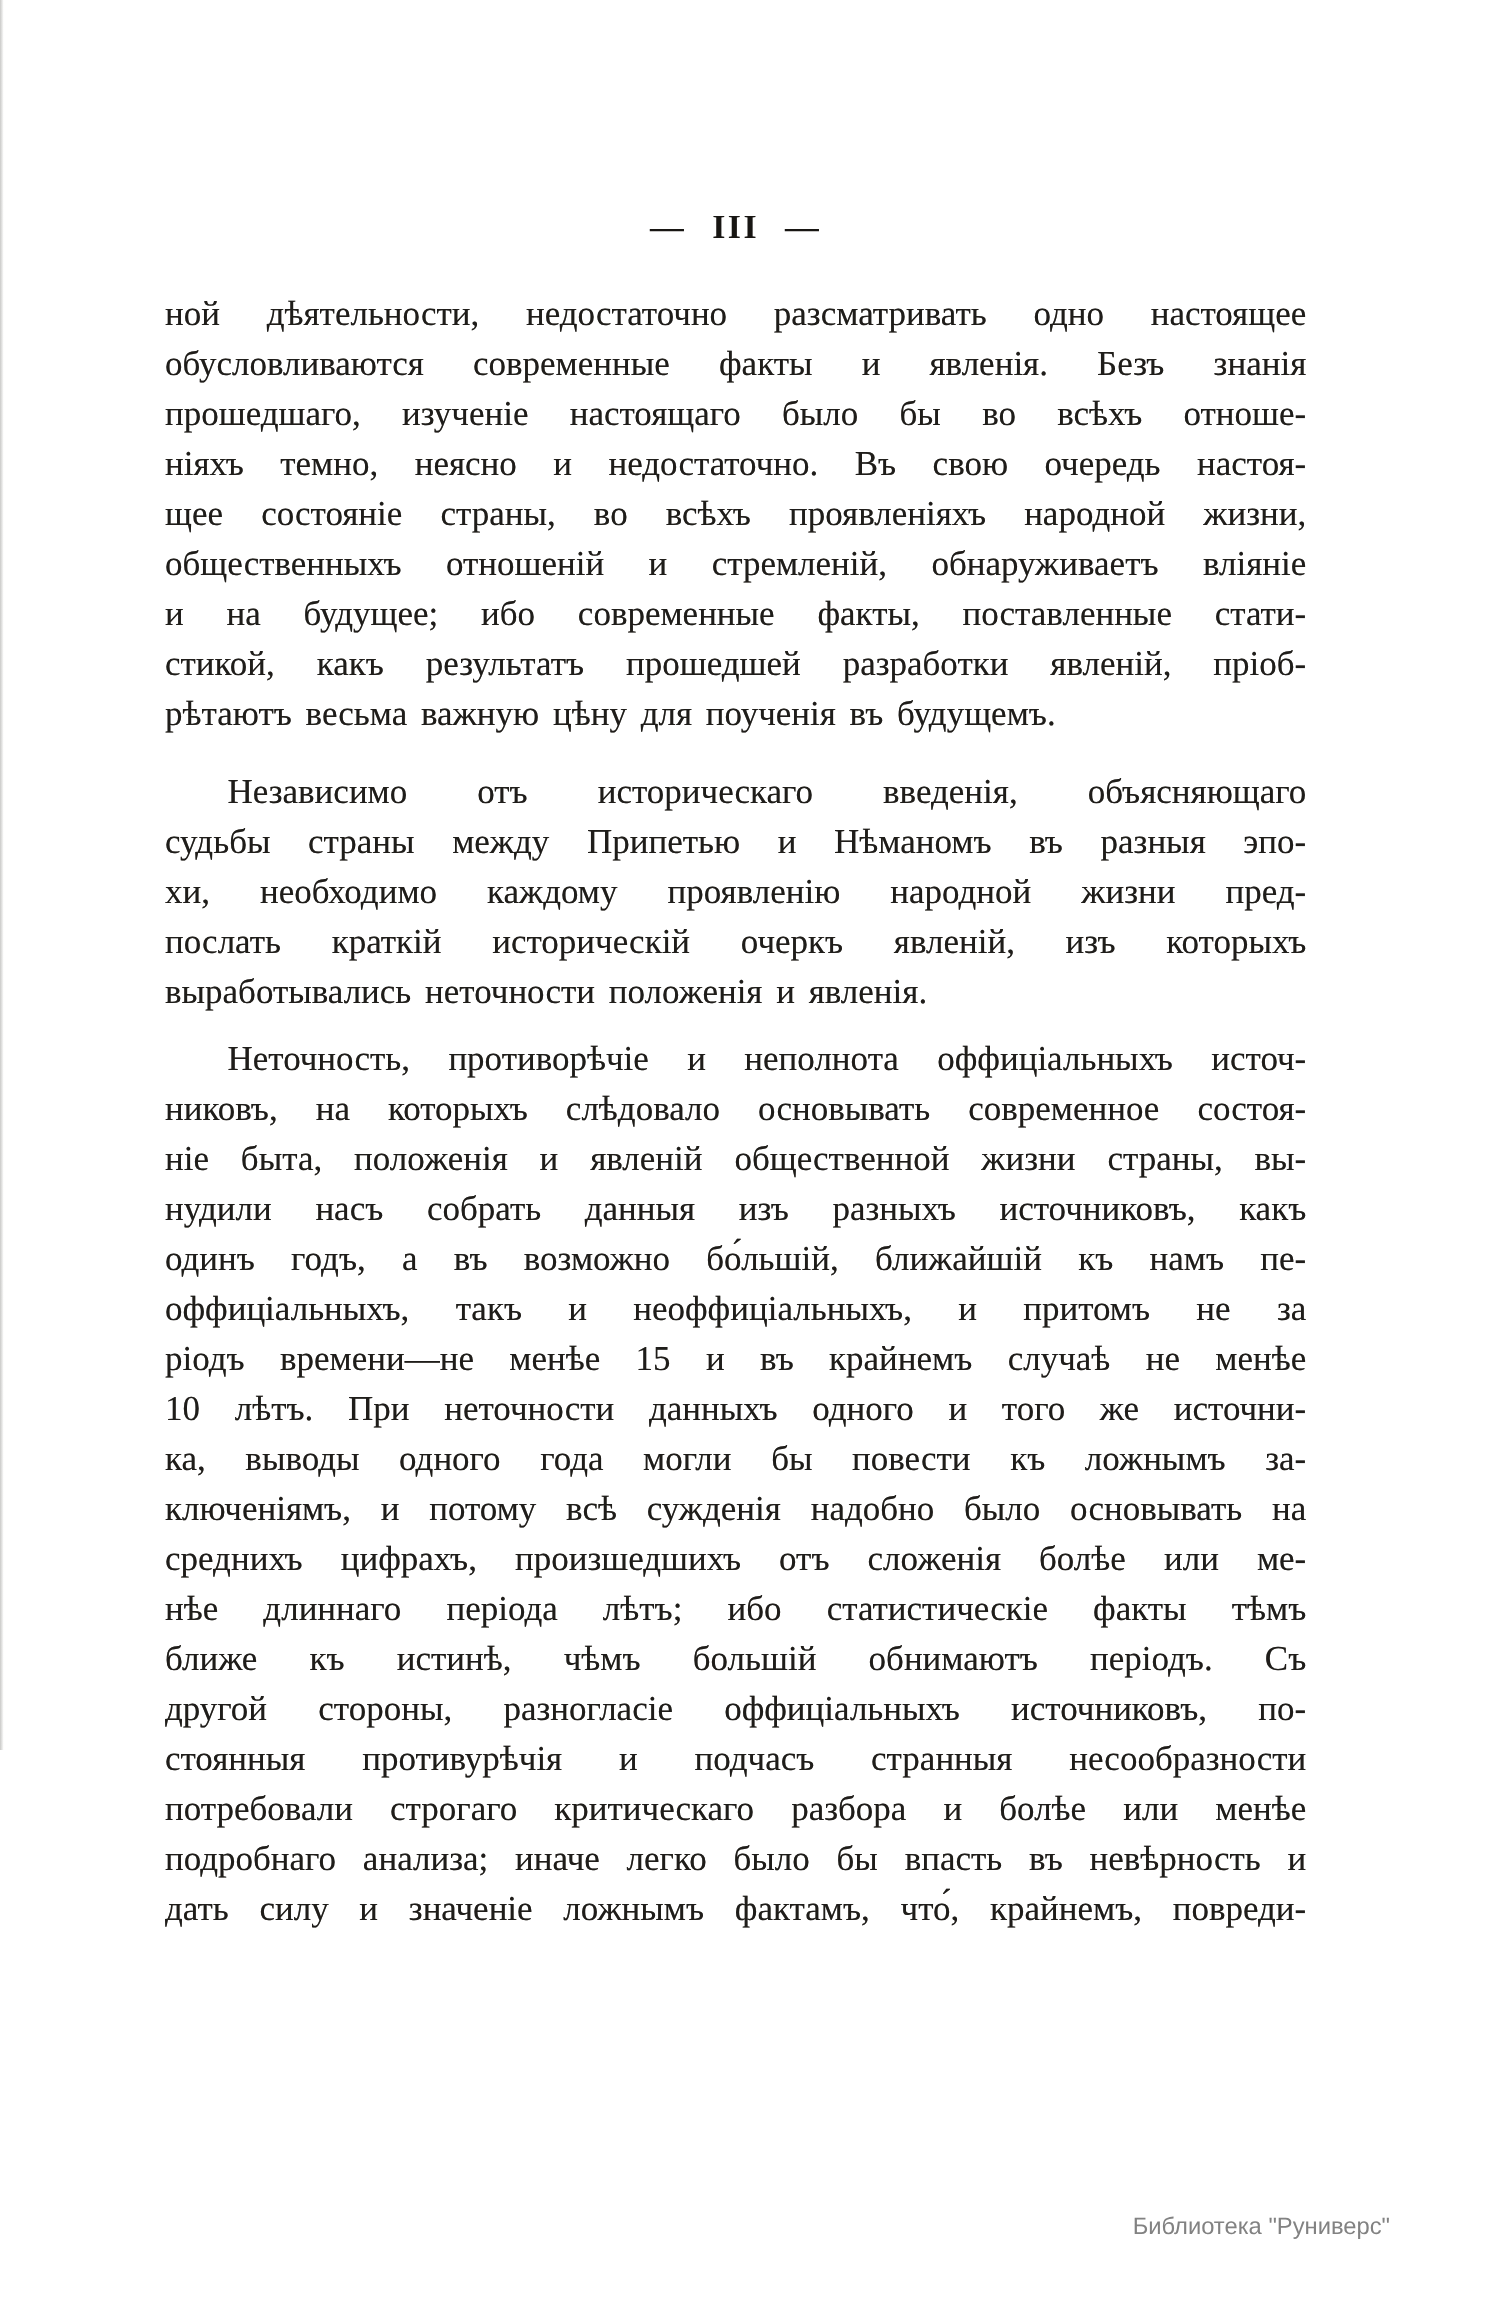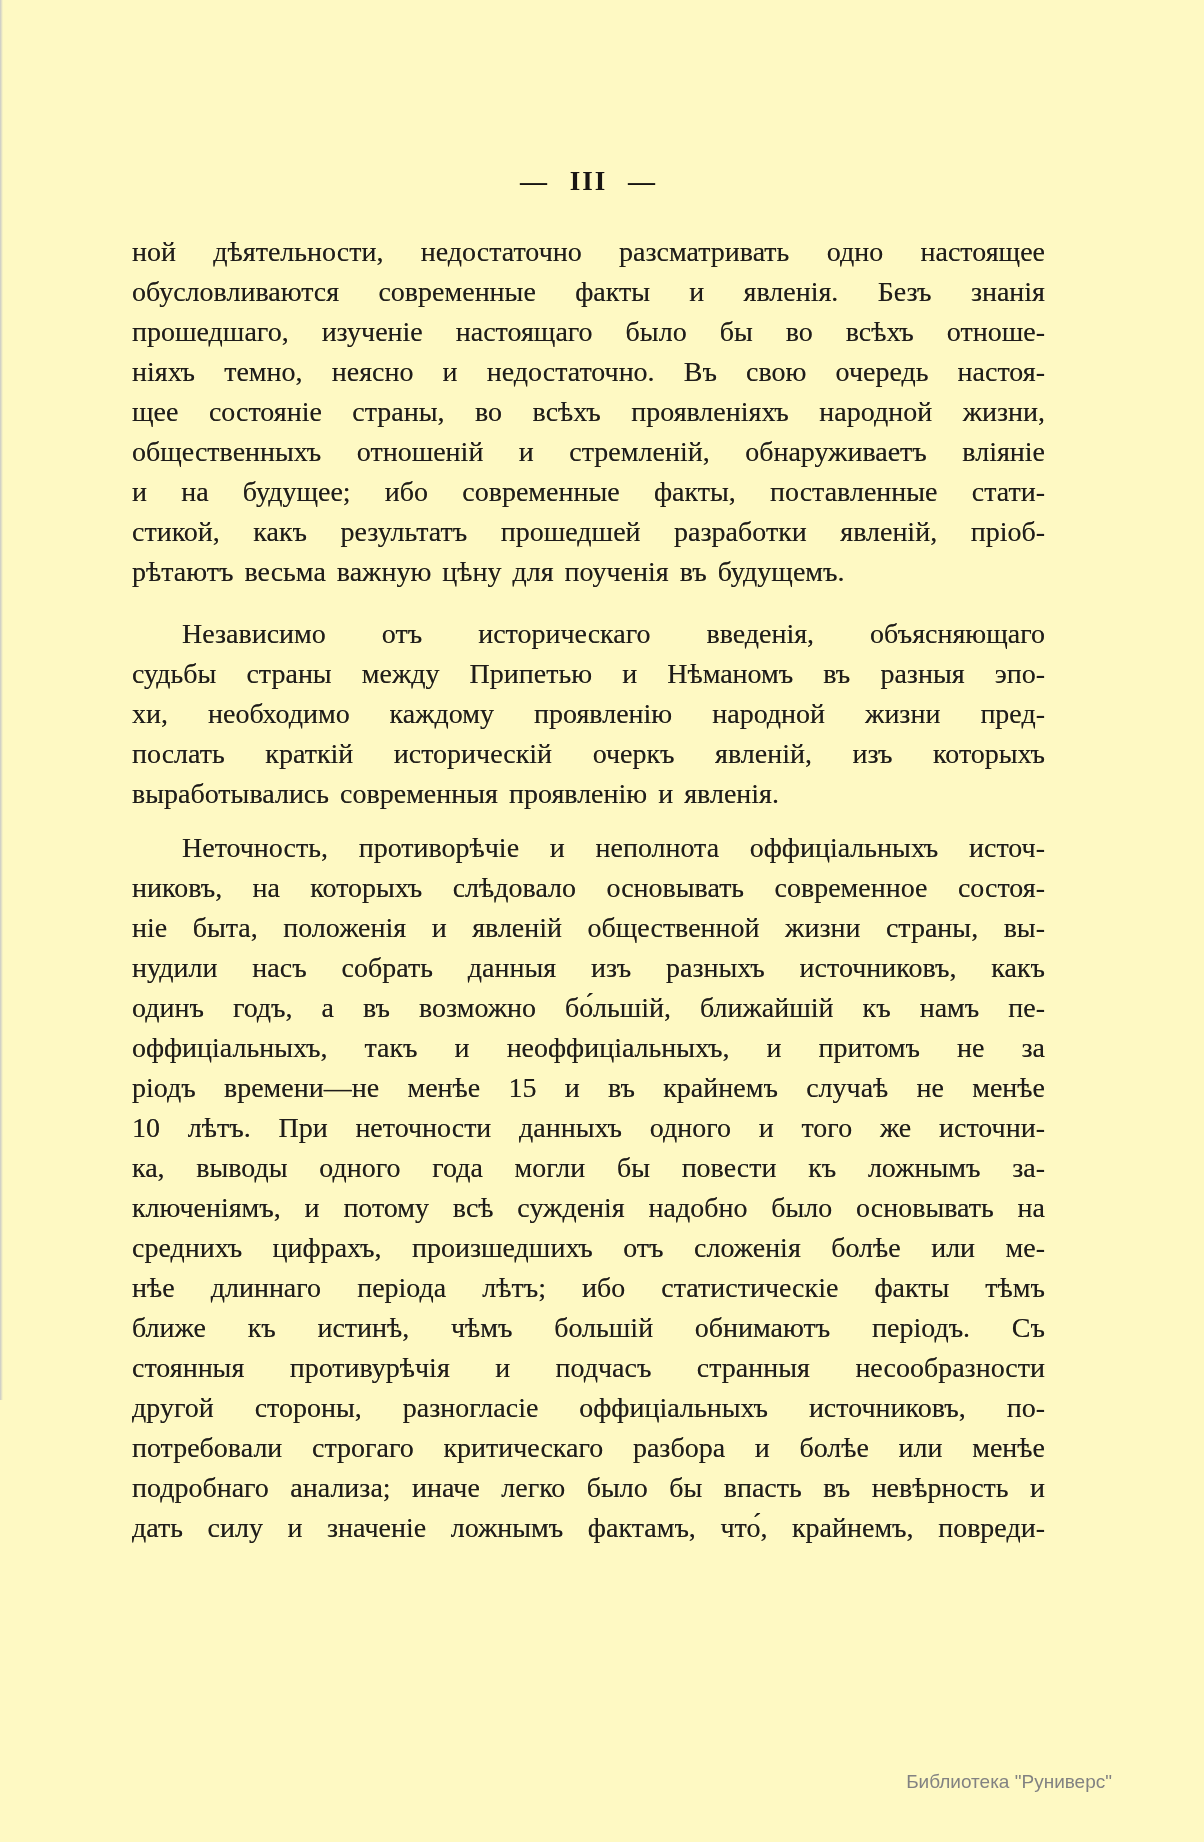--- a/index.html
+++ b/index.html
@@ -4,21 +4,21 @@
 <style>
   html, body {
     margin: 0;
     padding: 0;
     background: #e9e9e9;
   }
   .page {
     position: relative;
     width: 1204px;
     height: 1842px;
-    background: #fef9c3;
+    background: #ffffff;
     overflow: hidden;
     font-family: "Liberation Serif", "DejaVu Serif", serif;
     color: #1f1d1a;
   }
   .left-edge {
     position: absolute;
     left: 0; top: 0;
     width: 3px; height: 1400px;
     background: linear-gradient(to right, #c9c9c7, rgba(255,255,255,0));
   }
@@ -87,38 +87,38 @@
         <div class="line">стикой, какъ результатъ прошедшей разработки явленій, пріоб-</div>
         <div class="line last">рѣтаютъ весьма важную цѣну для поученія въ будущемъ.</div>
       </div>
     <div class="para gap-lg">
       </div>
     <div class="para">
         <div class="line indent">Независимо отъ историческаго введенія, объясняющаго</div>
         <div class="line">судьбы страны между Припетью и Нѣманомъ въ разныя эпо-</div>
         <div class="line">хи, необходимо каждому проявленію народной жизни пред-</div>
         <div class="line">послать краткій историческій очеркъ явленій, изъ которыхъ</div>
-        <div class="line last">выработывались современныя проявленію и явленія.</div>
+        <div class="line last">выработывались неточности положенія и явленія.</div>
       </div>
     <div class="para gap-sm">
         <div class="line indent">Неточность, противорѣчіе и неполнота оффиціальныхъ источ-</div>
         <div class="line">никовъ, на которыхъ слѣдовало основывать современное состоя-</div>
         <div class="line">ніе быта, положенія и явленій общественной жизни страны, вы-</div>
         <div class="line">нудили насъ собрать данныя изъ разныхъ источниковъ, какъ</div>
         <div class="line">одинъ годъ, а въ возможно бо́льшій, ближайшій къ намъ пе-</div>
         <div class="line">оффиціальныхъ, такъ и неоффиціальныхъ, и притомъ не за</div>
         <div class="line">ріодъ времени—не менѣе 15 и въ крайнемъ случаѣ не менѣе</div>
         <div class="line">10 лѣтъ. При неточности данныхъ одного и того же источни-</div>
         <div class="line">ка, выводы одного года могли бы повести къ ложнымъ за-</div>
         <div class="line">ключеніямъ, и потому всѣ сужденія надобно было основывать на</div>
         <div class="line">среднихъ цифрахъ, произшедшихъ отъ сложенія болѣе или ме-</div>
         <div class="line">нѣе длиннаго періода лѣтъ; ибо статистическіе факты тѣмъ</div>
         <div class="line">ближе къ истинѣ, чѣмъ большій обнимаютъ періодъ. Съ</div>
+        <div class="line">другой стороны, разногласіе оффиціальныхъ источниковъ, по-</div>
         <div class="line">стоянныя противурѣчія и подчасъ странныя несообразности</div>
-        <div class="line">другой стороны, разногласіе оффиціальныхъ источниковъ, по-</div>
         <div class="line">потребовали строгаго критическаго разбора и болѣе или менѣе</div>
         <div class="line">подробнаго анализа; иначе легко было бы впасть въ невѣрность и</div>
         <div class="line">дать силу и значеніе ложнымъ фактамъ, что́, крайнемъ, повреди-</div>
       </div>
   </div>
 
   <div class="watermark">Библиотека "Руниверс"</div>
 </div>
 
 </body></html>

